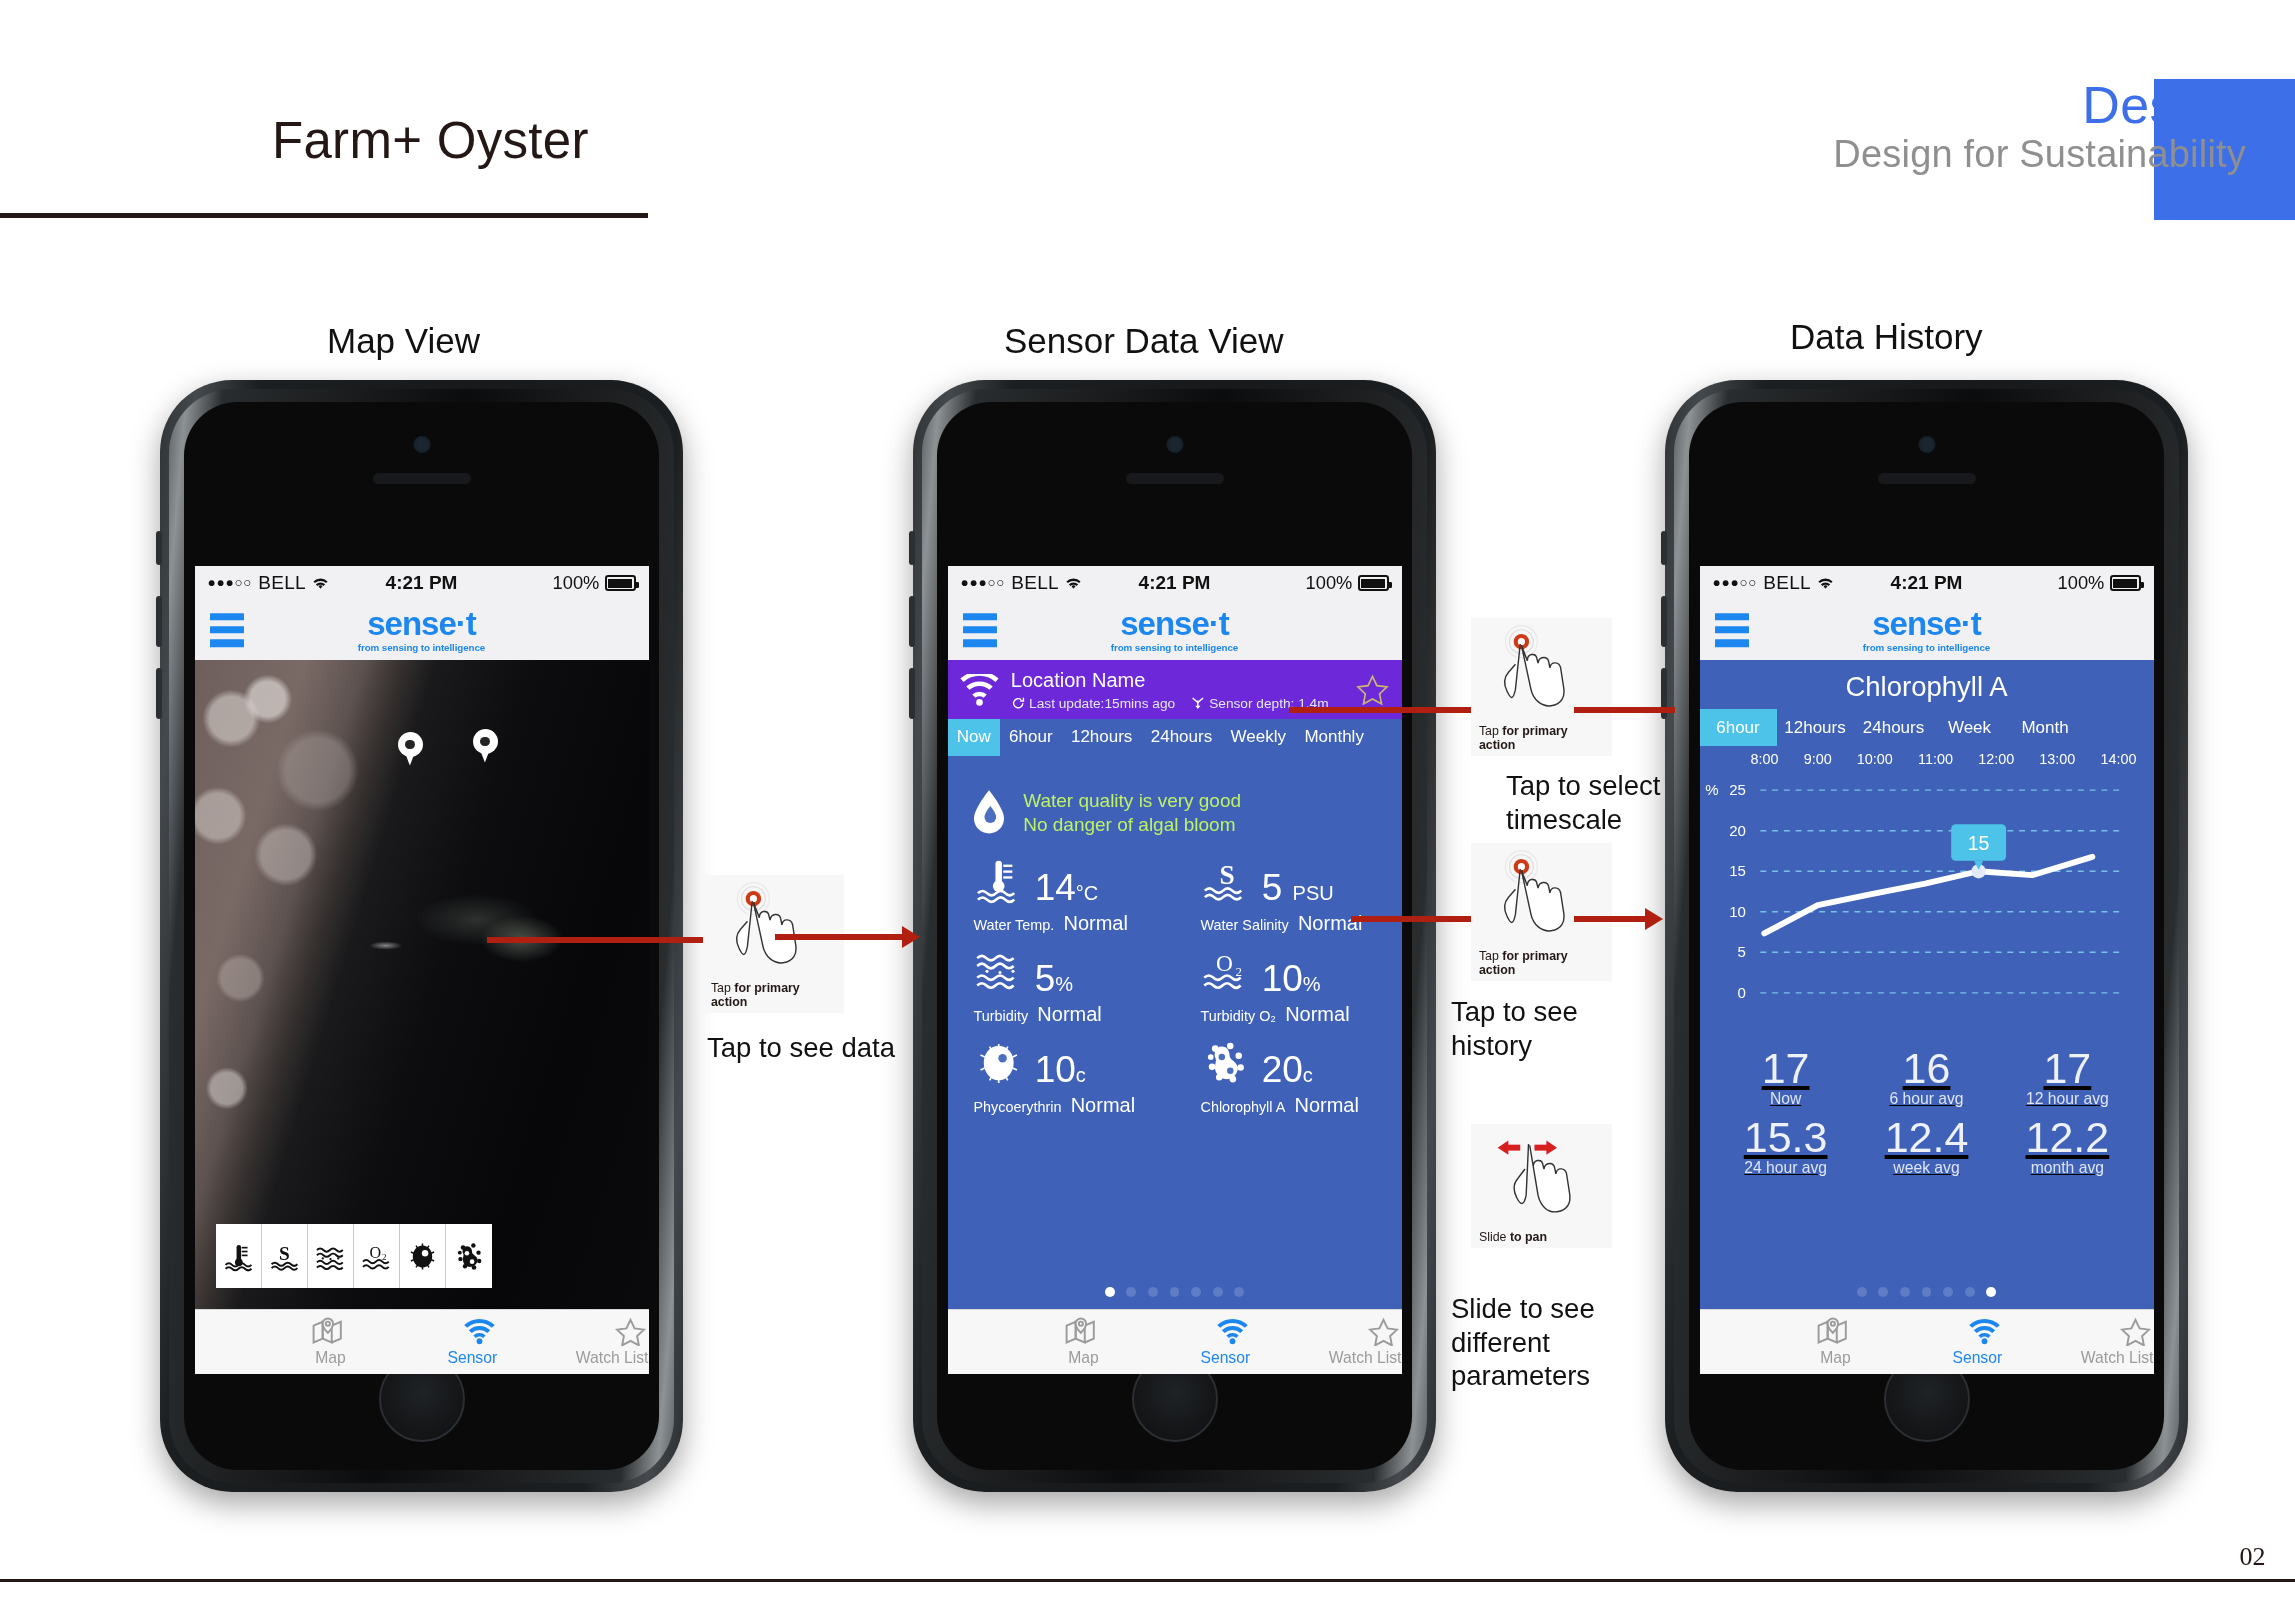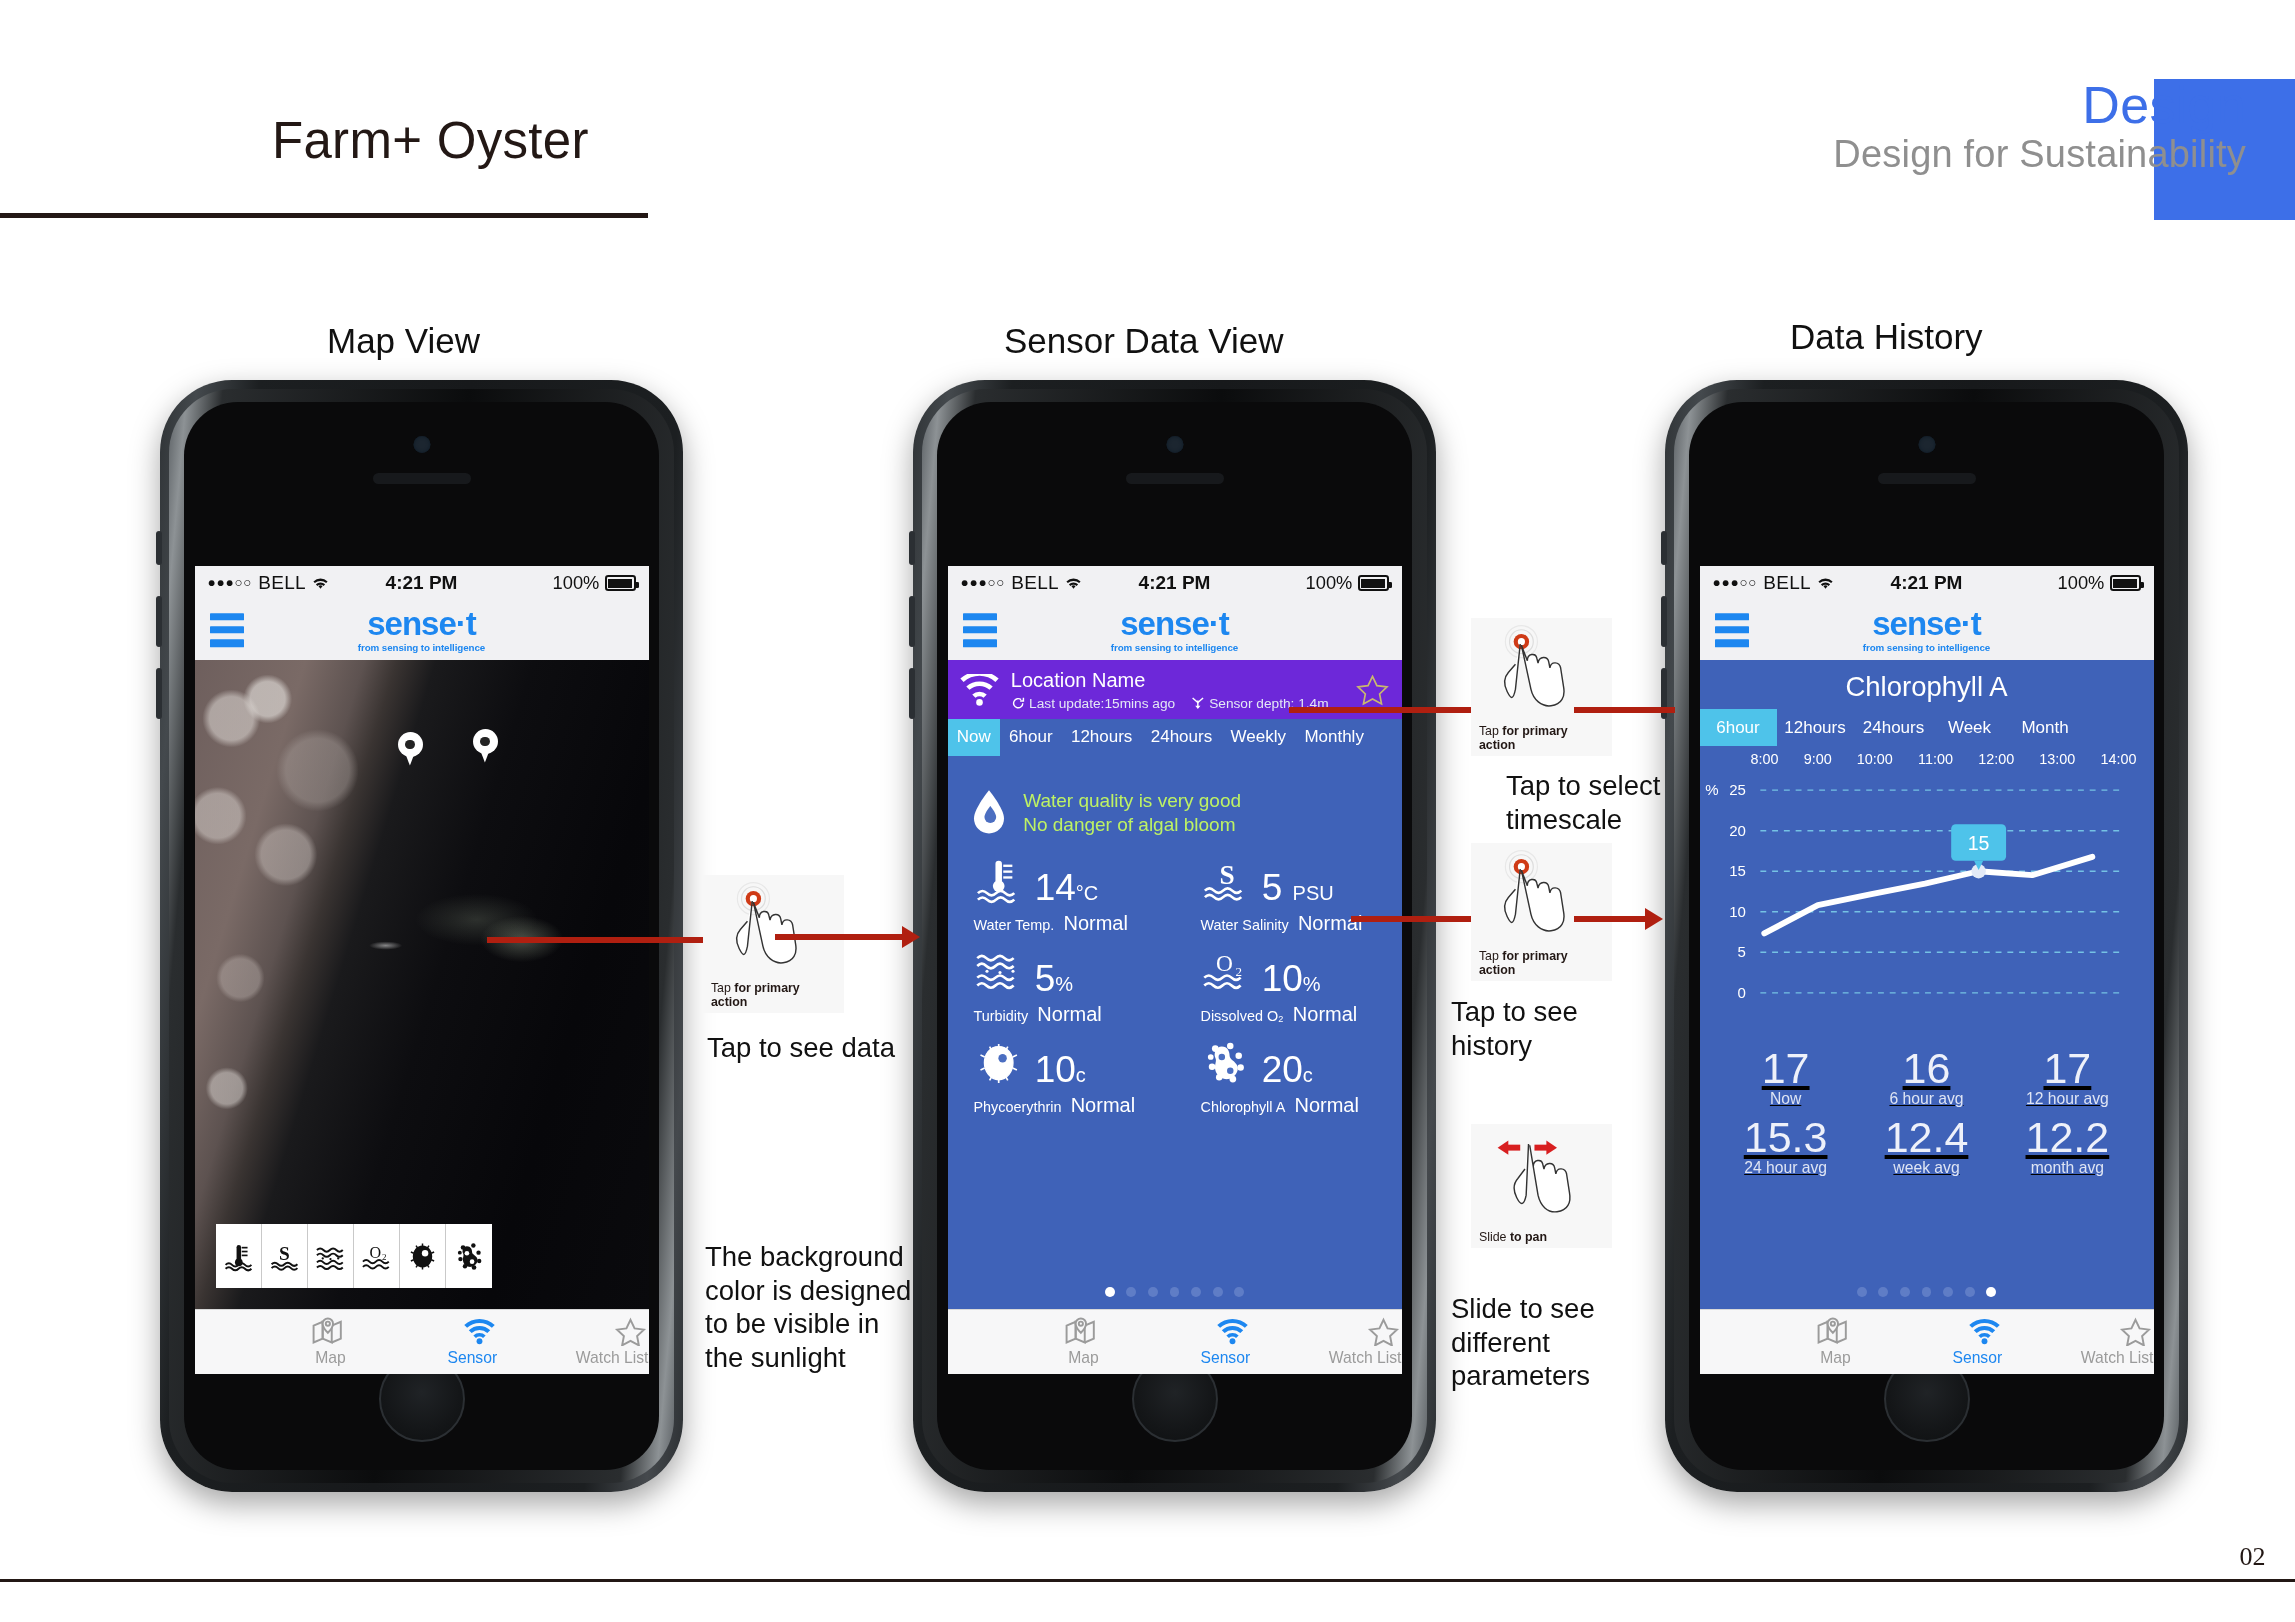--- a/index.html
+++ b/index.html
@@ -487,21 +487,21 @@
               <div class="top">
                 <svg class="ic" viewBox="0 0 80 72">
                     <text x="36" y="34" font-size="36" text-anchor="middle" fill="#fff" font-family="Liberation Serif, serif">O</text>
                     <text x="58" y="42" font-size="20" text-anchor="middle" fill="#fff" font-family="Liberation Serif, serif">2</text>
                     <path d="M5 44q7-7 14 0t14 0 14 0 14 0" stroke="#fff" stroke-width="4" fill="none"></path>
                     <path d="M5 56q7-7 14 0t14 0 14 0 14 0" stroke="#fff" stroke-width="4" fill="none"></path>
                   </svg>
                 <div class="val"><span>10</span><small>%</small></div>
               </div>
               <div class="bot">
-                <span class="lbl">Dissolved O₂</span>
+                <span class="lbl">Turbidity O₂</span>
                 <span class="st">Normal</span>
               </div>
             </div>
 
             <div class="cell">
               <div class="top">
                 <svg class="ic" viewBox="0 0 80 72">
                     <path d="M38 10c14 0 22 12 22 25s-9 26-22 26S16 48 16 35 24 10 38 10z" fill="#fff" stroke="#fff" stroke-width="2"></path>
                     <circle cx="44" cy="28" r="6.5" fill="#4b6ec1"></circle>
                     <g stroke="#fff" stroke-width="2.6">
@@ -752,21 +752,20 @@
       <circle cx="62" cy="28" r="20" fill="none" stroke="#ddd" stroke-width="2"></circle>
       <circle cx="62" cy="28" r="13" fill="#cf3a16"></circle>
       <circle cx="62" cy="28" r="6" fill="#fff"></circle>
       <path d="M60 32 L52 108 C48 128 44 124 38 112 C32 100 33 88 40 80 L52 66" fill="#fff" stroke="#333" stroke-width="2.4"></path>
       <path d="M62 34 L78 108 C82 126 96 138 112 136 C130 134 136 120 133 104 L128 72 C126 62 112 60 110 72 L108 62 C106 52 92 52 90 64 L88 56 C86 46 72 48 72 60 Z" fill="#fff" stroke="#333" stroke-width="2.4"></path>
     </svg>
     <div class="cap"><span>Tap</span> <b>for primary action</b></div>
   </div>
   <div class="arrow head" style="left:775px; top:934px; width:128px;"></div>
   <div class="note" style="left:707px; top:1031px; width:222px;">Tap to see data</div>
-  <div class="note" style="left:705px; top:1240px; width:216px;">The background color is designed to be visible in the sunlight</div>
 
   <div class="arrow" style="left:1289px; top:707px; width:193px;"></div>
   <div class="gesture" style="left:1471px; top:618px; width:141px;">
     <svg viewBox="0 0 190 165" width="124" height="98">
       <circle cx="62" cy="28" r="27" fill="none" stroke="#e8e8e8" stroke-width="2"></circle>
       <circle cx="62" cy="28" r="20" fill="none" stroke="#ddd" stroke-width="2"></circle>
       <circle cx="62" cy="28" r="13" fill="#cf3a16"></circle>
       <circle cx="62" cy="28" r="6" fill="#fff"></circle>
       <path d="M60 32 L52 108 C48 128 44 124 38 112 C32 100 33 88 40 80 L52 66" fill="#fff" stroke="#333" stroke-width="2.4"></path>
       <path d="M62 34 L78 108 C82 126 96 138 112 136 C130 134 136 120 133 104 L128 72 C126 62 112 60 110 72 L108 62 C106 52 92 52 90 64 L88 56 C86 46 72 48 72 60 Z" fill="#fff" stroke="#333" stroke-width="2.4"></path>

